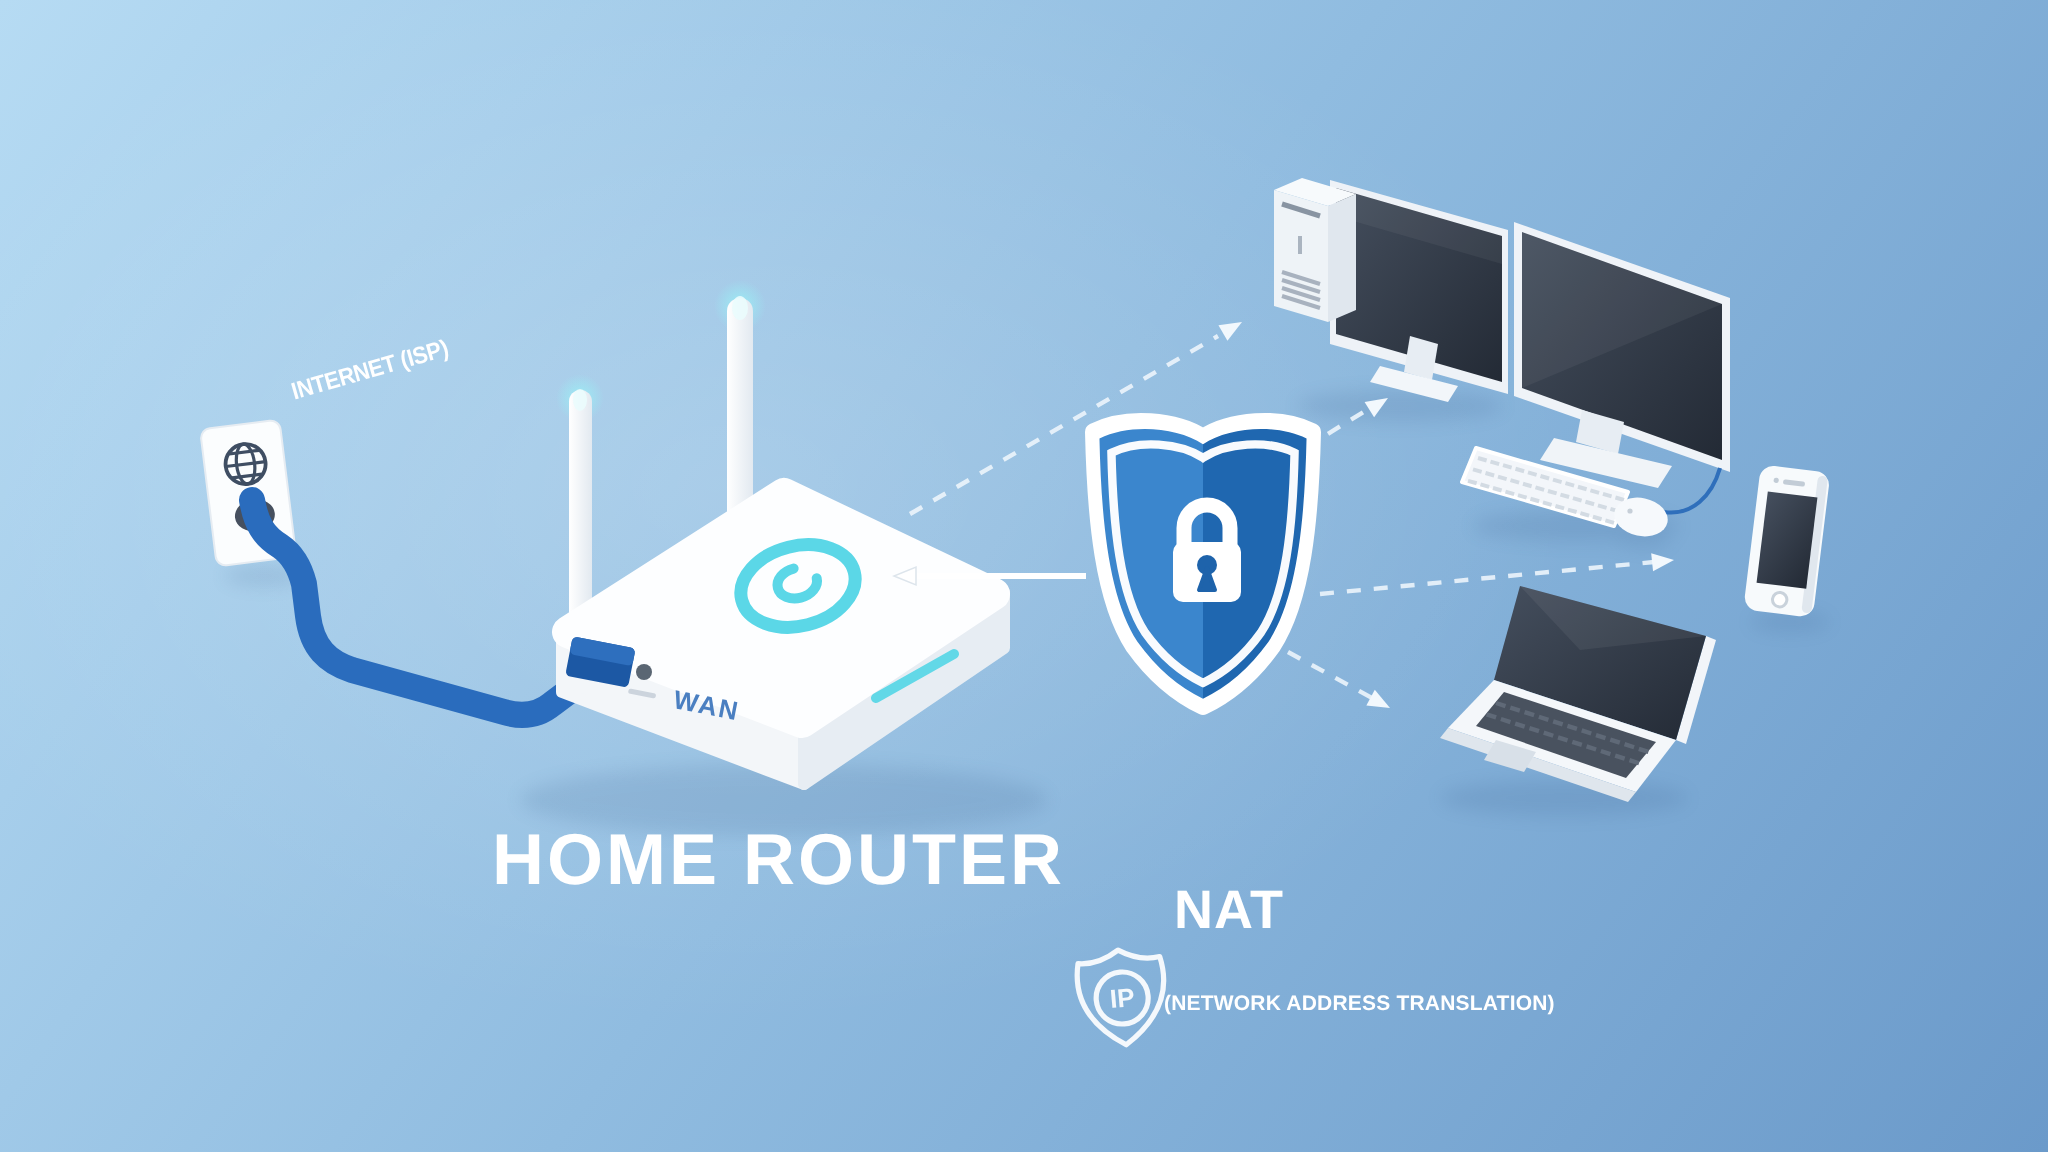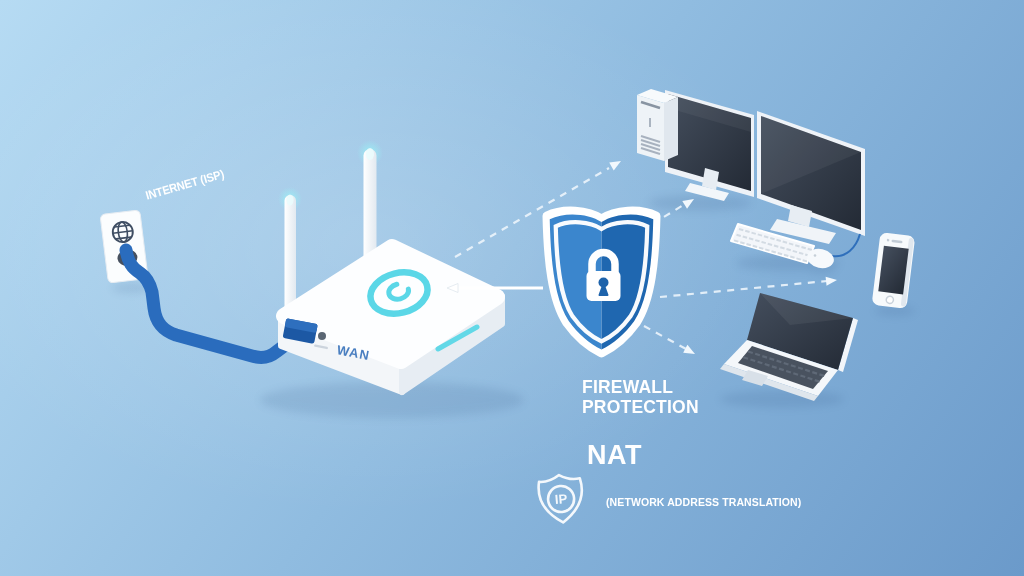--- a/index.html
+++ b/index.html
@@ -12,21 +12,21 @@
   }
   .scene{position:absolute;left:0;top:0;width:1024px;height:576px;}
   .lbl{position:absolute;color:var(--text-white,#fff);font-weight:bold;white-space:nowrap;}
   .internet-label{left:146px;top:189px;font-size:12px;letter-spacing:-0.2px;
     transform:rotate(-16deg) scaleX(.92);transform-origin:left center;}
   .wan-label{left:337px;top:342px;font-size:13px;letter-spacing:1px;color:var(--wan-blue,#4a7fc1);
     transform:rotate(11deg);transform-origin:left center;}
   .home-router-title{left:246px;top:409px;width:286px;text-align:center;font-size:36px;letter-spacing:1.5px;}
   .firewall-label{left:582px;top:377px;font-size:17.5px;line-height:20px;letter-spacing:.2px;}
   .nat-title{left:587px;top:440px;font-size:27px;letter-spacing:.5px;}
-  .nat-subtitle{left:582px;top:496px;font-size:10.5px;letter-spacing:.1px;margin-left:24px;}
+  .nat-subtitle{left:582px;top:496px;font-size:10.5px;letter-spacing:.1px;}
 </style>
 </head>
 <body>
 
 <div class="stage">
 
 <svg class="scene" viewBox="0 0 1024 576">
   <defs>
     <filter id="blur6" x="-50%" y="-50%" width="200%" height="200%">
           <feGaussianBlur stdDeviation="4.5"></feGaussianBlur>
@@ -202,20 +202,17 @@
 
   <g transform="rotate(-5 561 498)" style="fill:none;stroke:#f4f8fc;stroke-width:2.6">
     <path d="M561,475 C554,479.5 546.5,481 540.5,480 C537.5,493 540,509 561,522.5 C582,509 584.5,493 581.5,480 C575.5,481 568,479.5 561,475 Z" style="stroke-linejoin:round"></path>
     <circle cx="561" cy="499" r="13"></circle>
     <text x="561" y="503.5" style="fill:#f4f8fc;stroke:none;font-family:'Liberation Sans','DejaVu Sans',sans-serif;font-size:13px;font-weight:bold;text-anchor:middle">IP</text>
   </g>
 </svg>
 
 <div class="lbl internet-label">INTERNET (ISP)</div>
 <div class="lbl wan-label">WAN</div>
-<div class="lbl firewall-label">
-  <div>FIREWALL</div>
-  <div>PROTECTION</div>
-</div>
+<div class="lbl home-router-title">HOME ROUTER</div>
 <div class="lbl nat-title">NAT</div>
 <div class="lbl nat-subtitle">(NETWORK ADDRESS TRANSLATION)</div>
 
 </div>
 
 </body></html>

